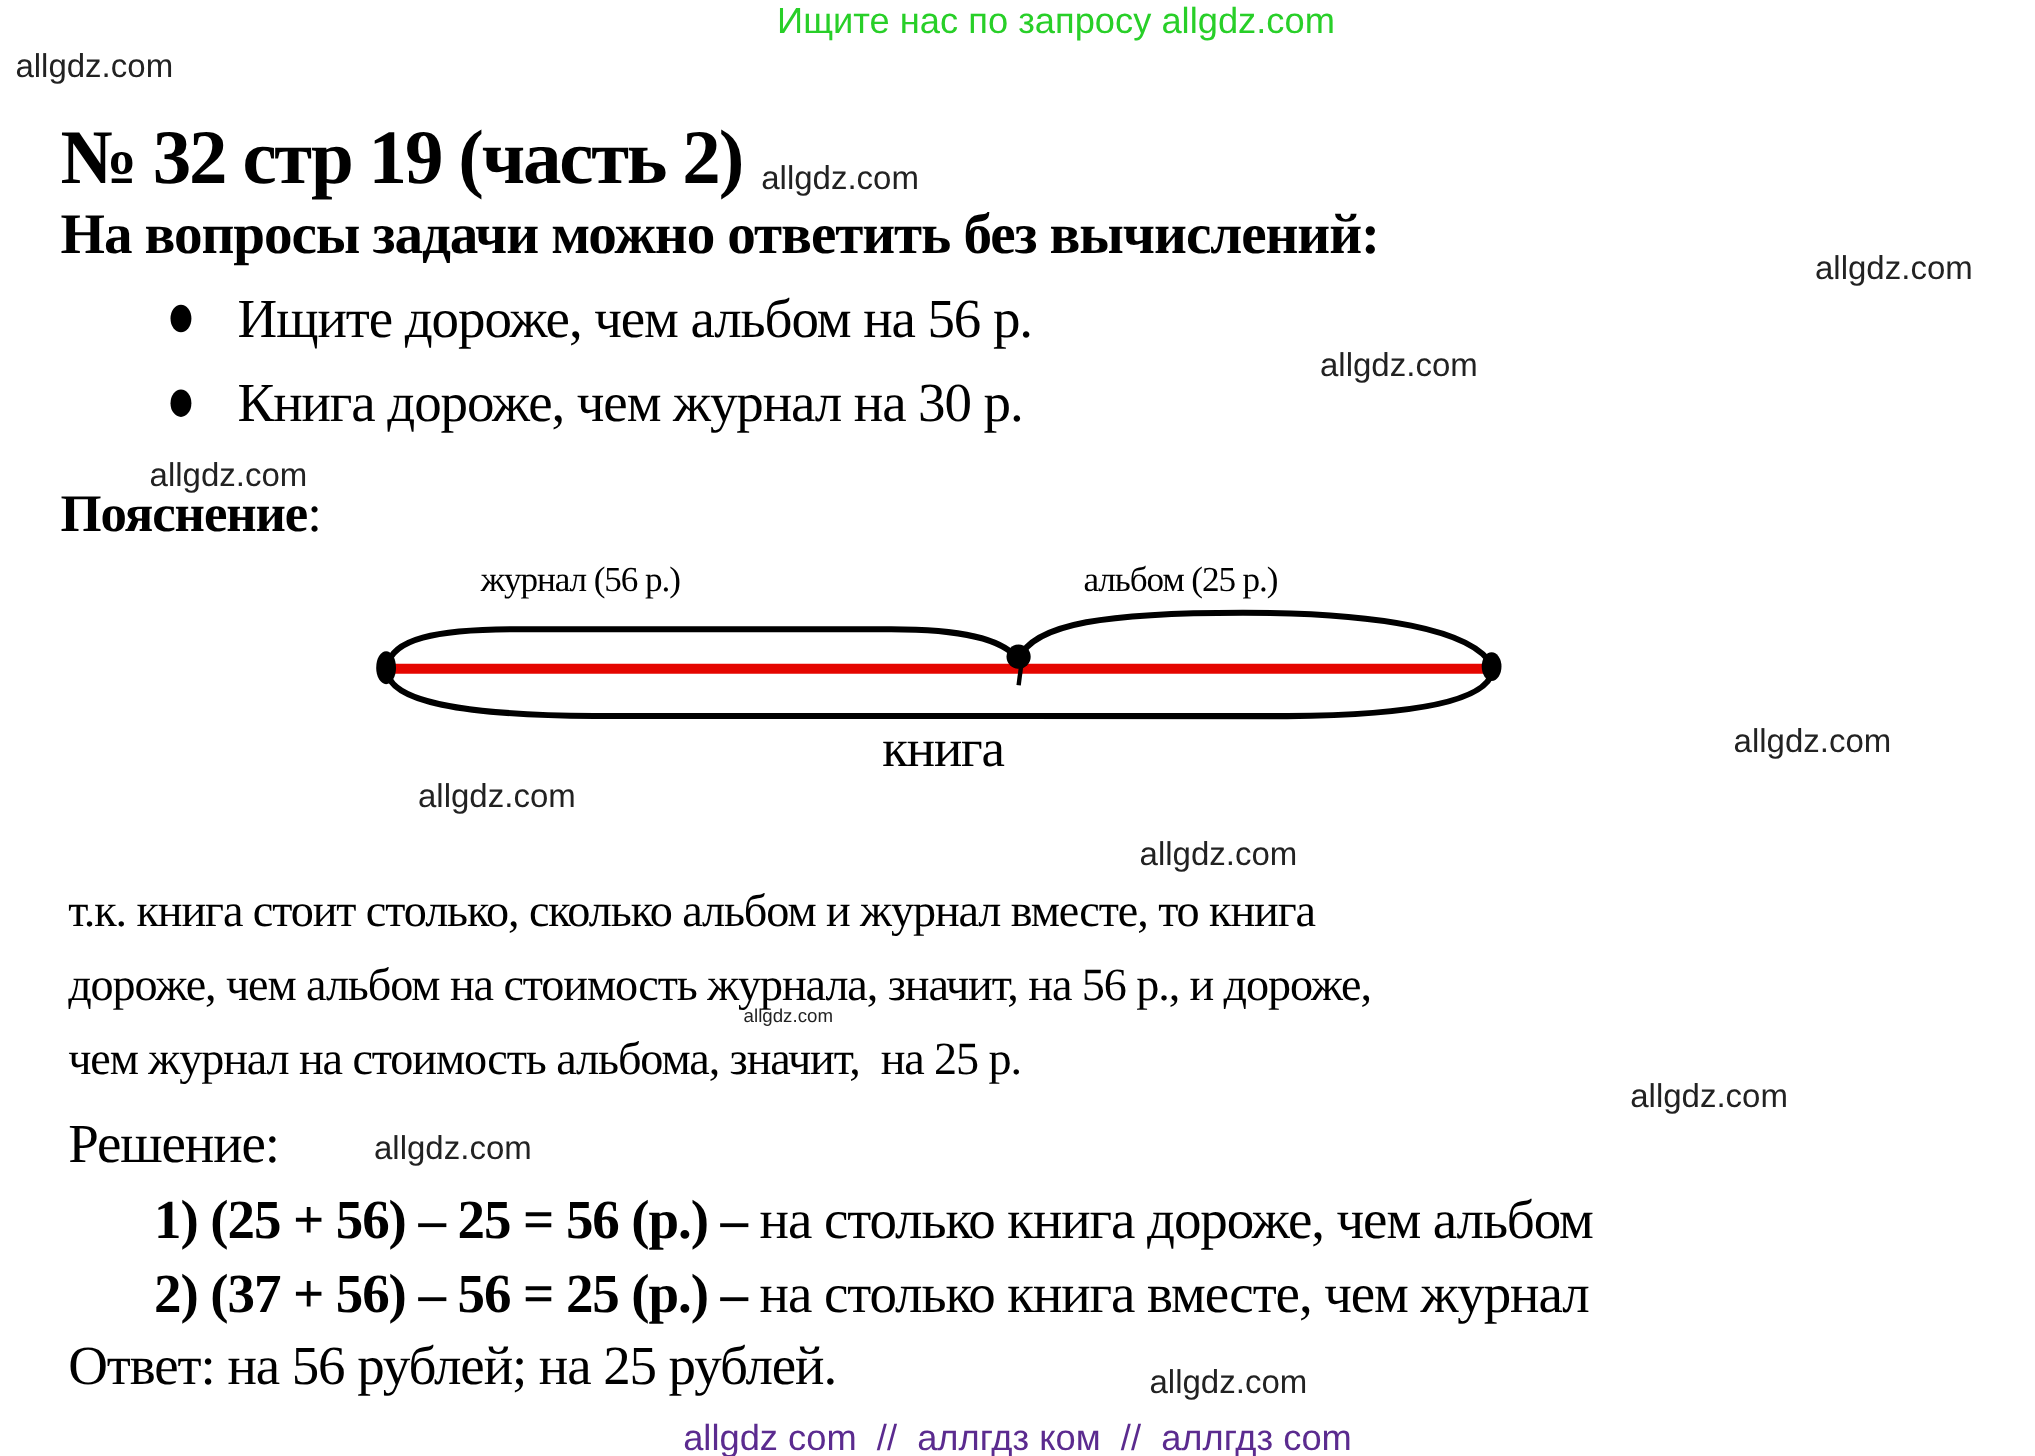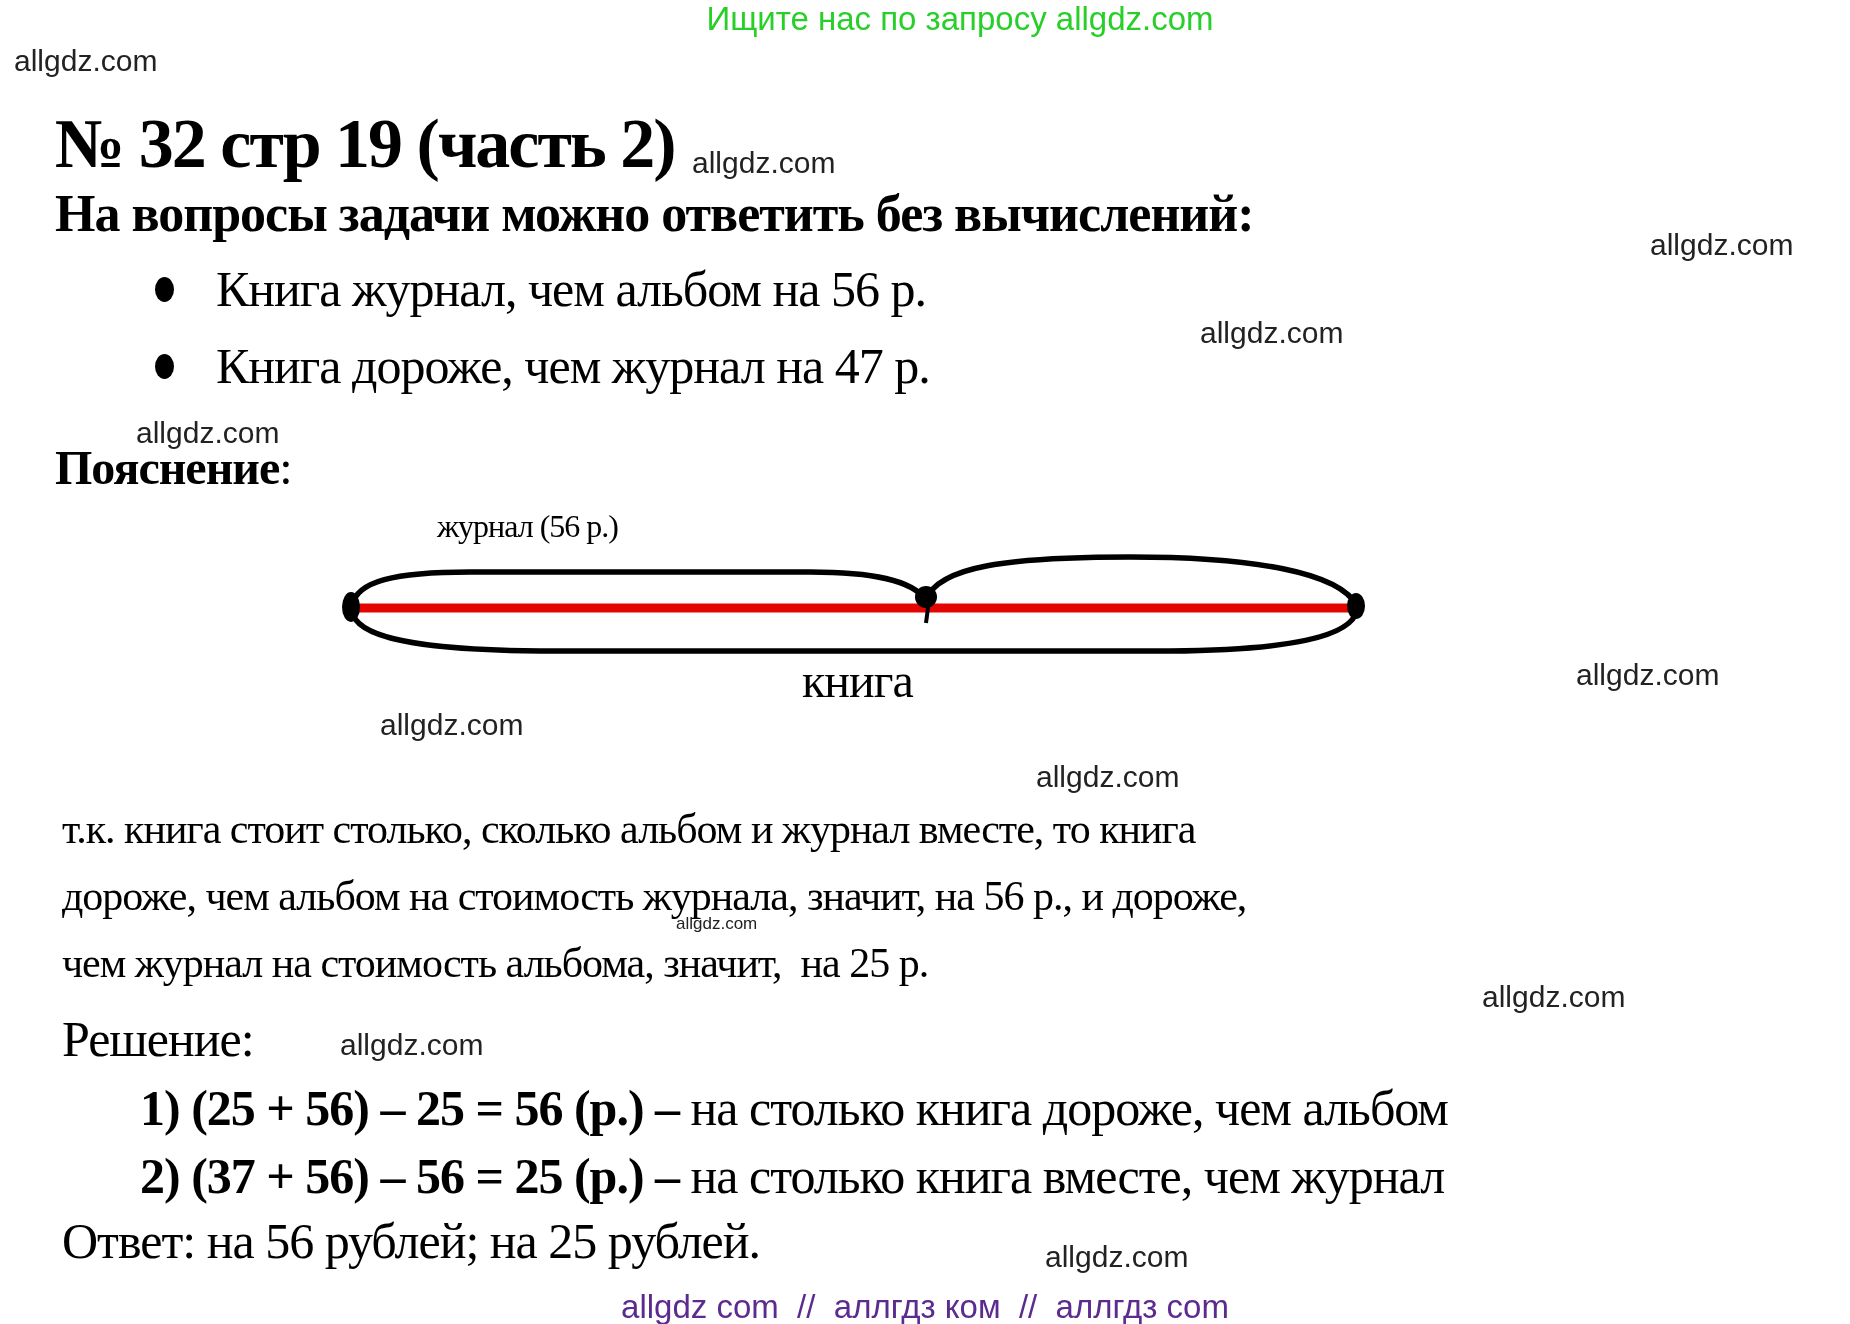--- a/index.html
+++ b/index.html
@@ -152,31 +152,32 @@
   <span class="wm" style="left:1482px; top:980px;">allgdz.com</span>
   <span class="wm" style="left:340px;  top:1028px;">allgdz.com</span>
   <span class="wm" style="left:1045px; top:1240px;">allgdz.com</span>
 
   <h1 class="title">№ 32 стр 19 (часть 2)</h1>
 
   <div class="heading">На вопросы задачи можно ответить без вычислений:</div>
 
   <div class="bullet" style="top:260px;">
     <span class="dot"></span>
-    <span><span>Книга журнал, чем альбом на </span><b>56 р</b><span>.</span></span>
+    <span><span>Ищите дороже, чем альбом на </span><b>56 р</b><span>.</span></span>
   </div>
 
   <div class="bullet" style="top:337px;">
     <span class="dot"></span>
-    <span><span>Книга дороже, чем журнал на </span><b>47 р</b><span>.</span></span>
+    <span><span>Книга дороже, чем журнал на </span><b>30 р</b><span>.</span></span>
   </div>
 
   <div class="poyasnenie"><b>Пояснение</b><span>:</span></div>
 
   <div class="dlabel journal">журнал (56 р.)</div>
+  <div class="dlabel album">альбом (25 р.)</div>
 
   <svg class="diagram-svg" viewBox="330 545 1060 120" aria-hidden="true">
     <path d="M352 606 C356 581 395 572 470 572 L810 572 C872 572 912 580 926 600" fill="none" stroke="#000" stroke-width="5.5"></path>
     <path d="M926 600 C938 566 1010 557 1130 557 C1252 557 1340 572 1357 606" fill="none" stroke="#000" stroke-width="5.5"></path>
     <path d="M352 610 C354 638 420 650 540 651 L1170 651 C1292 650 1352 636 1357 610" fill="none" stroke="#000" stroke-width="5.5"></path>
     <line x1="352" y1="608" x2="1357" y2="608" stroke="#e50500" stroke-width="9"></line>
     <ellipse cx="351" cy="607" rx="9" ry="15" fill="#000"></ellipse>
     <ellipse cx="926" cy="597" rx="11" ry="11" fill="#000"></ellipse>
     <ellipse cx="1356" cy="606" rx="9" ry="13" fill="#000"></ellipse>
     <line x1="929" y1="600" x2="926" y2="623" stroke="#000" stroke-width="4"></line>

